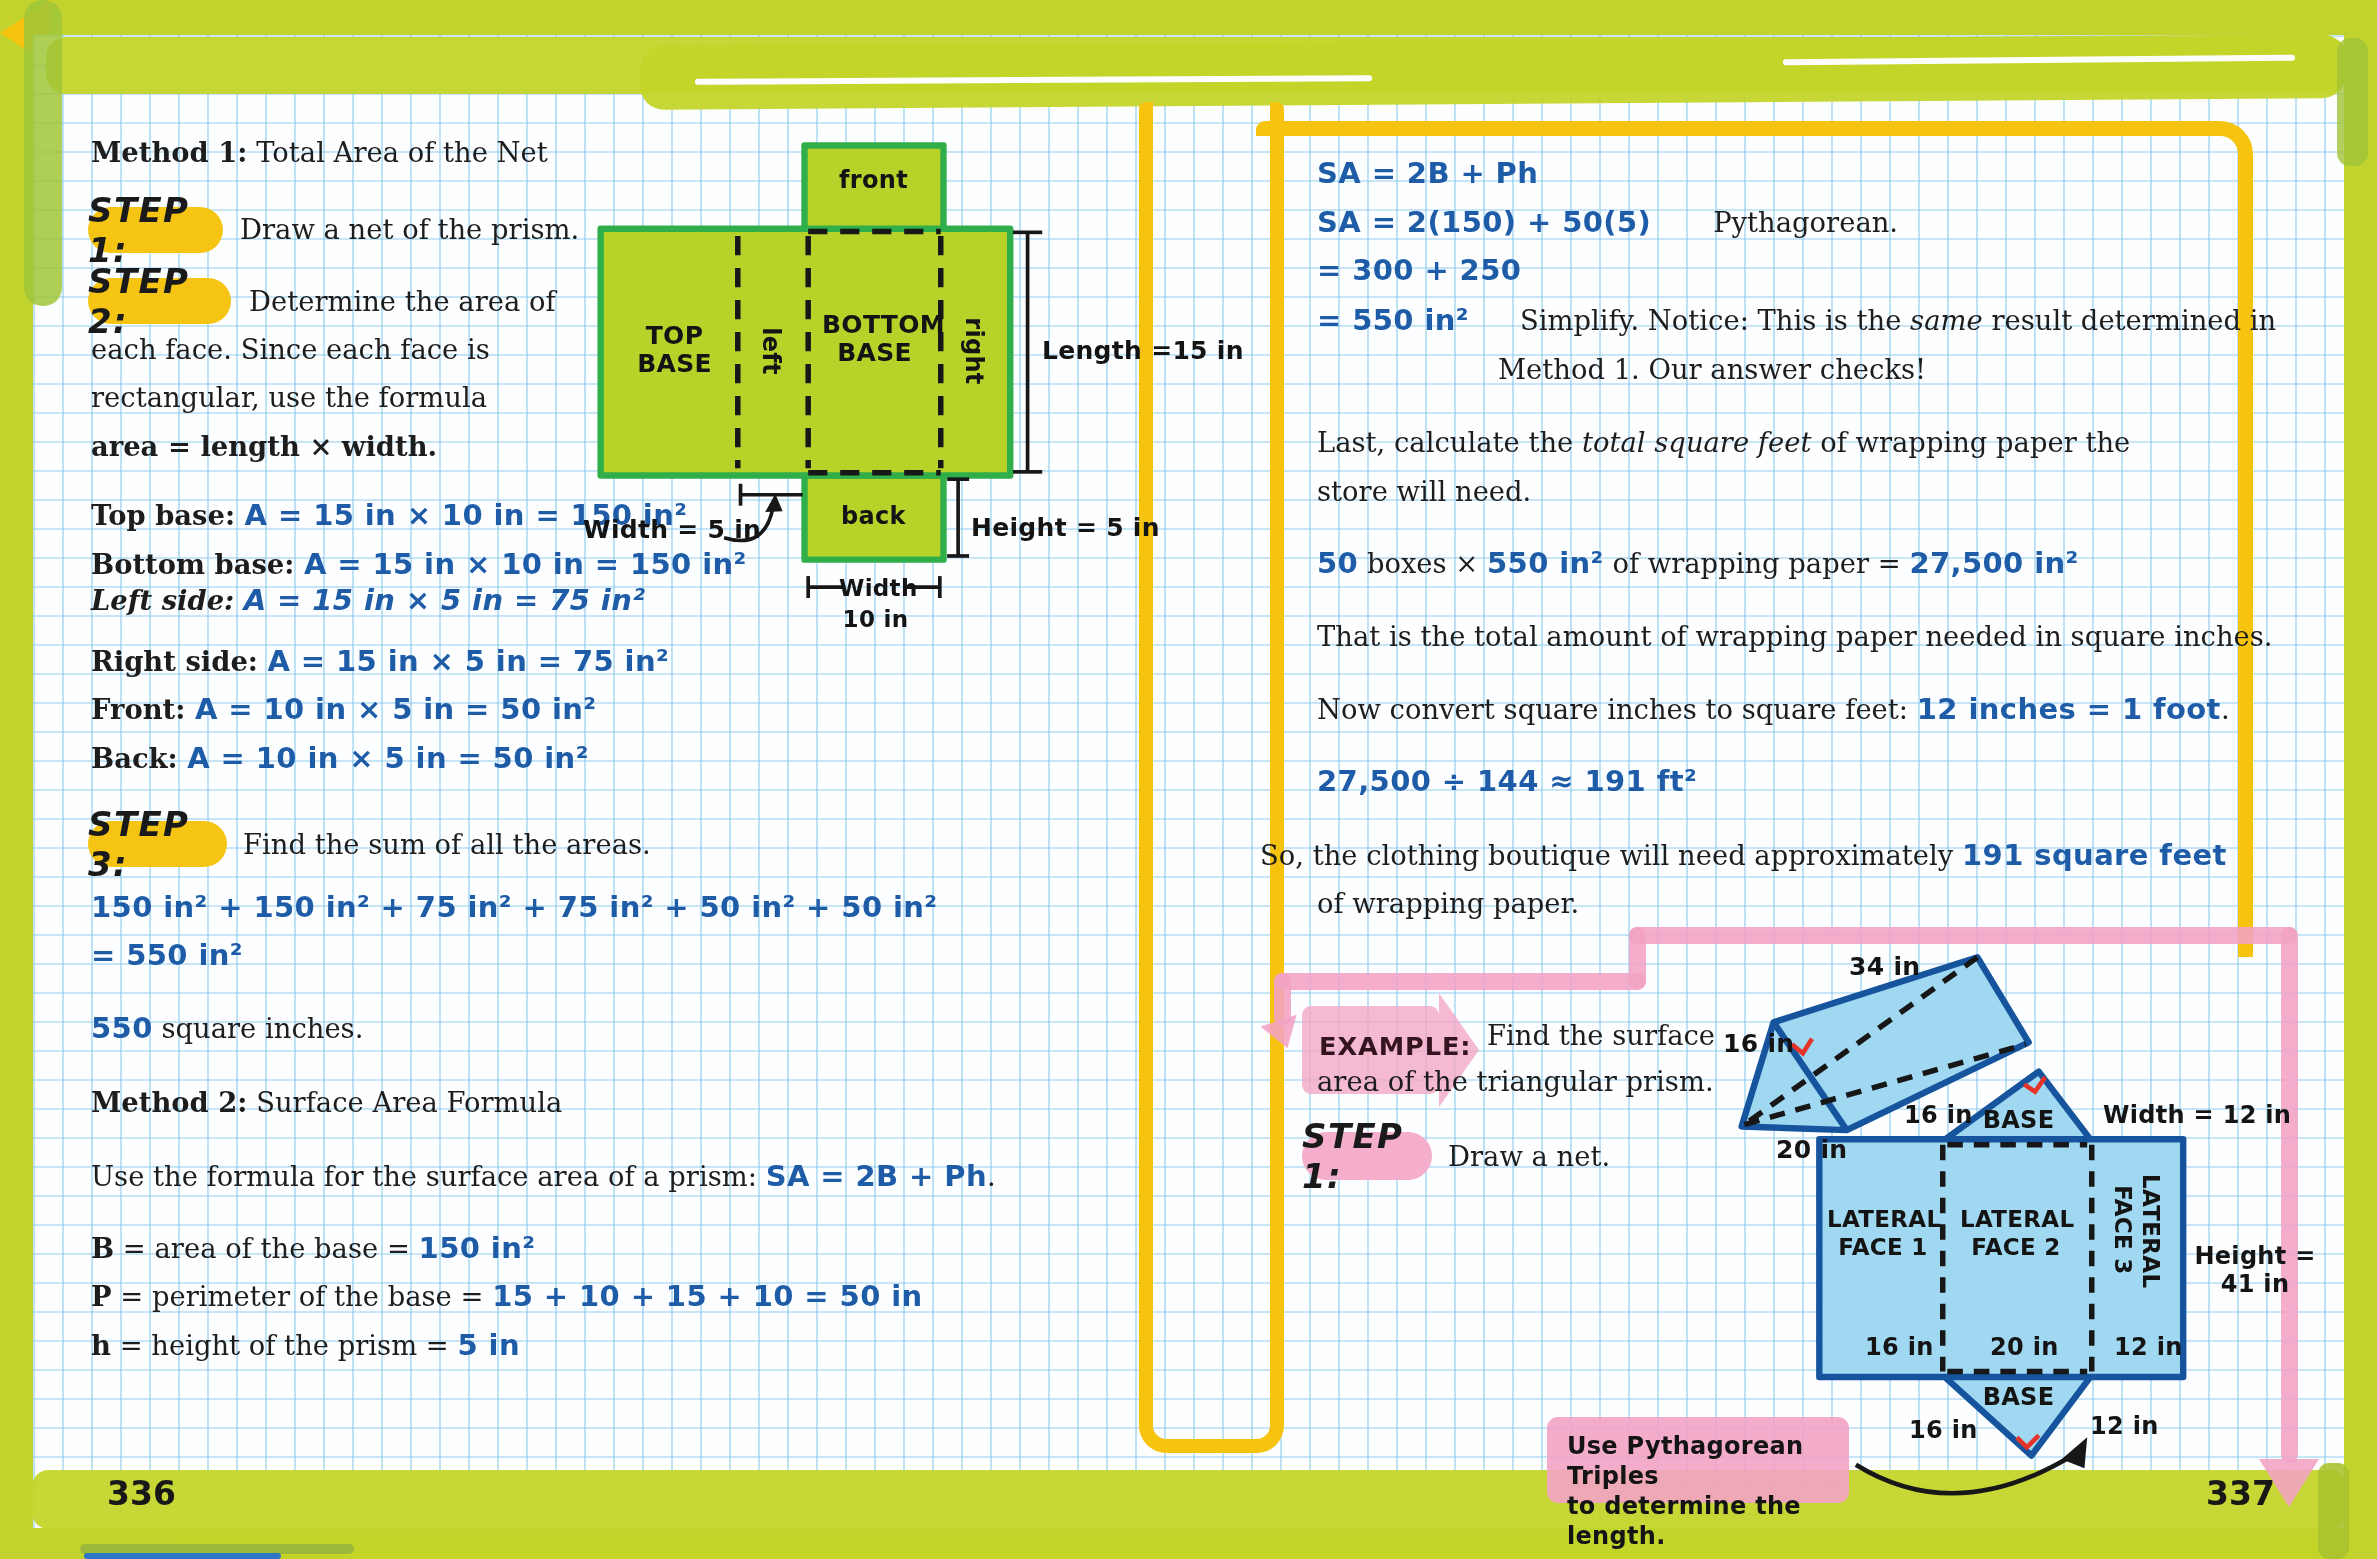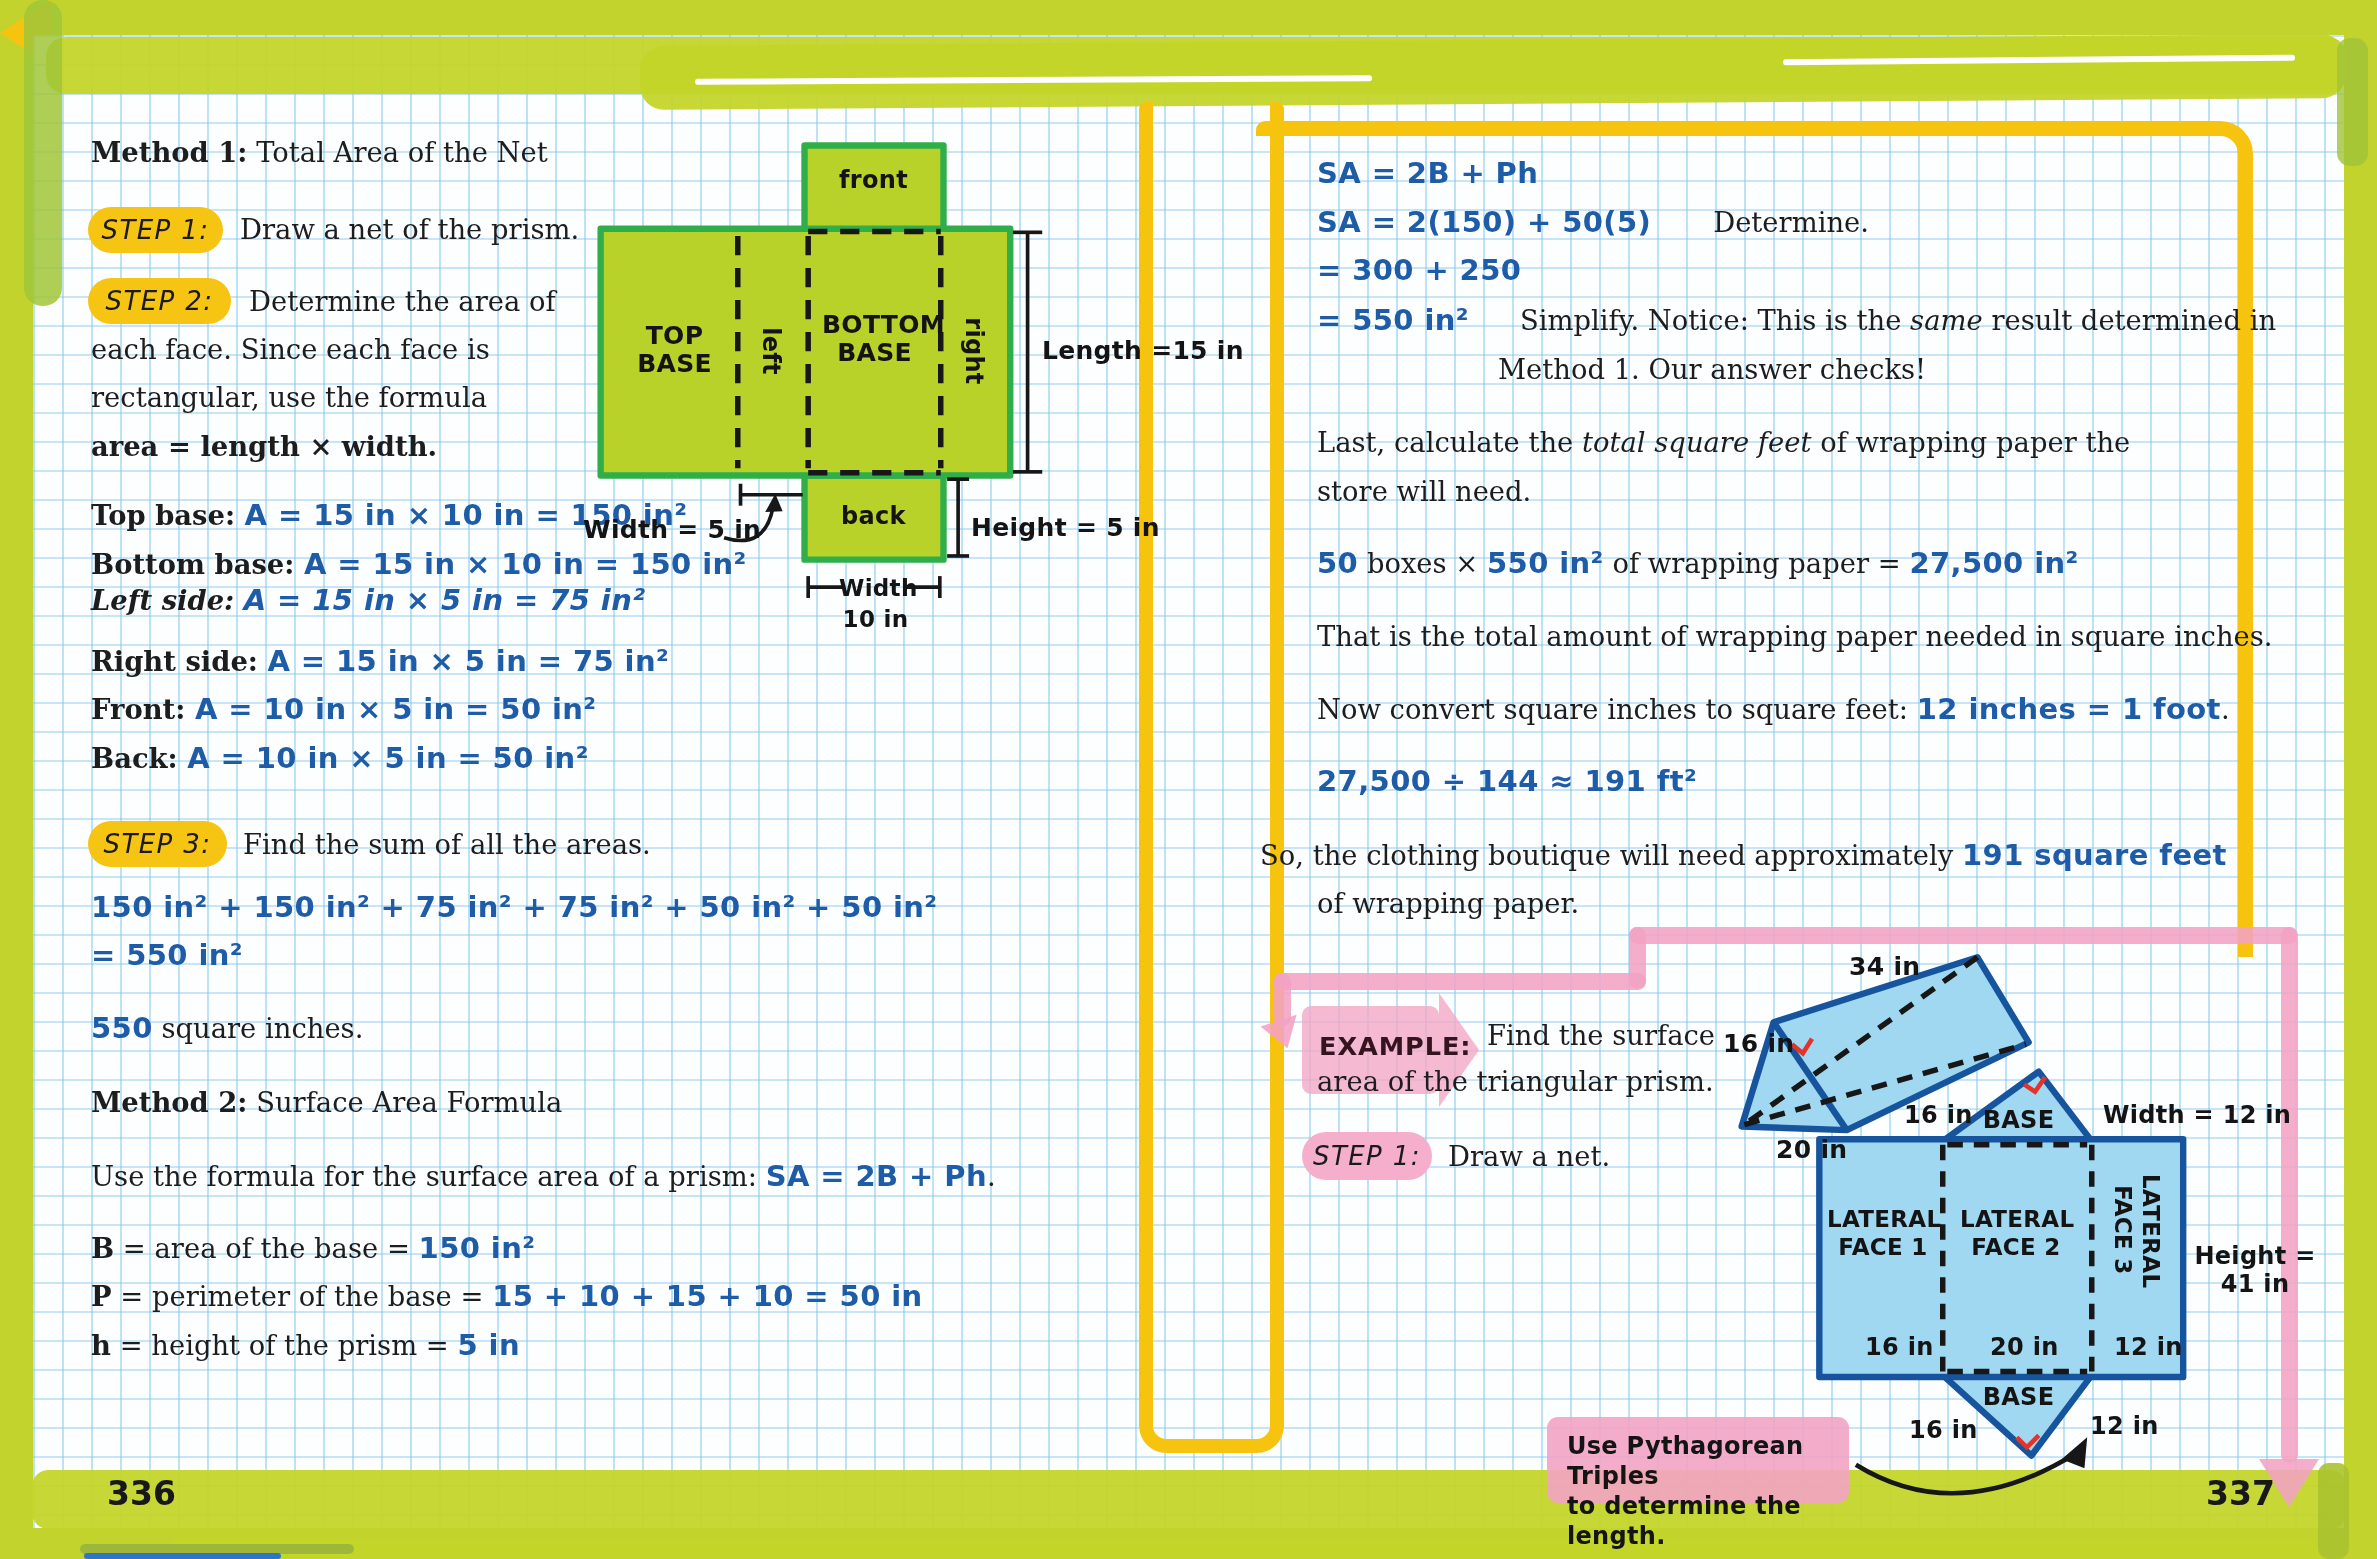--- a/index.html
+++ b/index.html
@@ -17,21 +17,21 @@
   .t{position:absolute;display:flex;align-items:baseline;white-space:pre;}
   .serif{font-family:"DejaVu Serif","Liberation Serif",serif;font-size:27.4px;color:#1d1d1d;line-height:37px;}
   .bold{font-weight:700;}
   .it{font-style:italic;}
   .blue{font-family:"DejaVu Sans","Liberation Sans",sans-serif;font-weight:700;font-size:29px;color:#1e5ca8;letter-spacing:0.4px;line-height:37px;}
   .hand{font-family:"DejaVu Sans","Liberation Sans",sans-serif;font-weight:700;font-size:25px;color:#141414;letter-spacing:0.3px;line-height:28px;}
   .hand-c{position:absolute;text-align:center;white-space:pre-line;}
   .pill{position:absolute;display:flex;align-items:center;justify-content:center;border-radius:24px;}
   .pill-y{background:#f6c412;}
   .pill-p{background:#f5afcd;}
-  .badge{font-family:"DejaVu Sans","Liberation Sans",sans-serif;font-weight:400;font-style:italic;font-size:26px;color:#1a1a1a;letter-spacing:1.4px;}
+  .badge{font-family:"DejaVu Sans","Liberation Sans",sans-serif;font-weight:700;font-style:italic;font-size:34px;color:#1a1a1a;letter-spacing:1.4px;}
   .gap1{margin-left:62px;}
   .gap2{margin-left:51px;}
   .vlab{position:absolute;text-align:center;white-space:pre-line;}
   .rot90{transform:rotate(90deg);}
   
   .ymark{position:absolute;border-color:#f6c40f;}
   #y-u{left:1139px;top:102px;width:117px;height:1337px;border-left:14.6px solid #f6c40f;border-right:14.6px solid #f6c40f;border-bottom:14.6px solid #f6c40f;border-radius:7.3px 7.3px 27.4px 27.4px;}
   #y-bracket{left:1256px;top:121px;width:982px;height:821px;border-top:15.5px solid #f6c40f;border-right:15.5px solid #f6c40f;border-top-right-radius:33px;border-top-left-radius:9.1px;}
   #y-arrow{left:2171px;top:910px;width:0;height:0;border-top:33px solid transparent;border-bottom:33px solid transparent;border-right:51px solid #f6c40f;}
   
@@ -187,21 +187,21 @@
   <div class="hand" style="position:absolute;left:1042px;top:337px;">Length =15 in</div>
   <div class="hand" style="position:absolute;left:583px;top:516px;">Width = 5 in</div>
   <div class="hand" style="position:absolute;left:971px;top:514px;">Height = 5 in</div>
   <div class="hand hand-c" style="left:839px;top:574px;width:73px;font-size:23px;">Width</div>
   <div class="hand hand-c" style="left:839px;top:605px;width:73px;font-size:23px;">10 in</div>
 
   <div class="pageno" style="position:absolute;left:107px;top:1474px;">336</div>
 
   <div class="t" style="left:1317px;top:155px;"><span class="blue">SA = 2B + Ph</span></div>
   <div class="t" style="left:1317px;top:204px;">
-    <span class="blue">SA = 2(150) + 50(5)</span><span class="serif gap1">Determine.</span>
+    <span class="blue">SA = 2(150) + 50(5)</span><span class="serif gap1">Pythagorean.</span>
   </div>
   <div class="t" style="left:1317px;top:252px;"><span class="blue">= 300 + 250</span></div>
   <div class="t" style="left:1317px;top:302px;">
     <span class="blue">= 550 in²</span><span class="serif gap2">Simplify. Notice: This is the </span><span class="serif it">same</span><span class="serif"> result determined in</span>
   </div>
   <div class="t" style="left:1498px;top:351px;"><span class="serif">Method 1. Our answer checks!</span></div>
 
   <div class="t" style="left:1317px;top:424px;">
     <span class="serif">Last, calculate the </span><span class="serif it">total square feet</span><span class="serif"> of wrapping paper the</span>
   </div>

